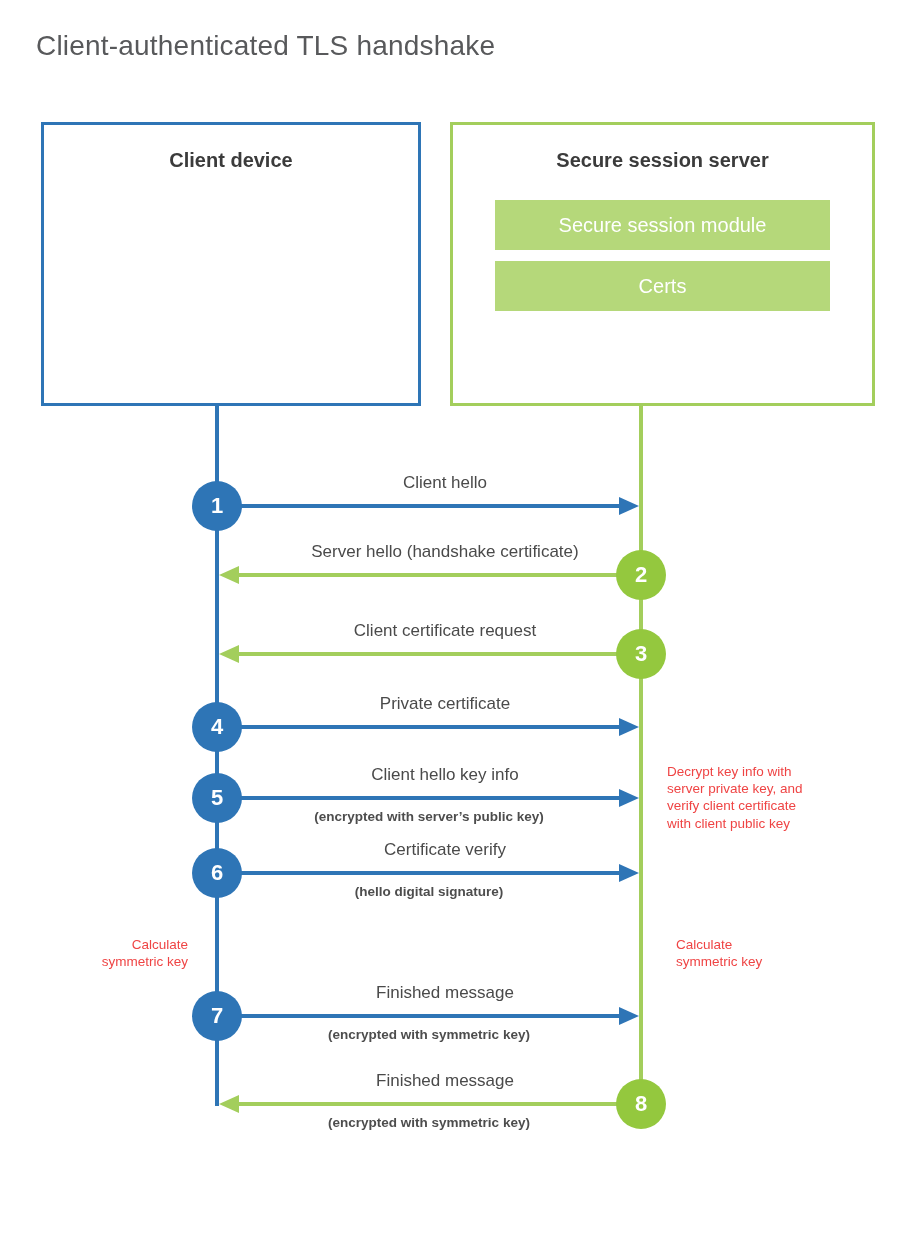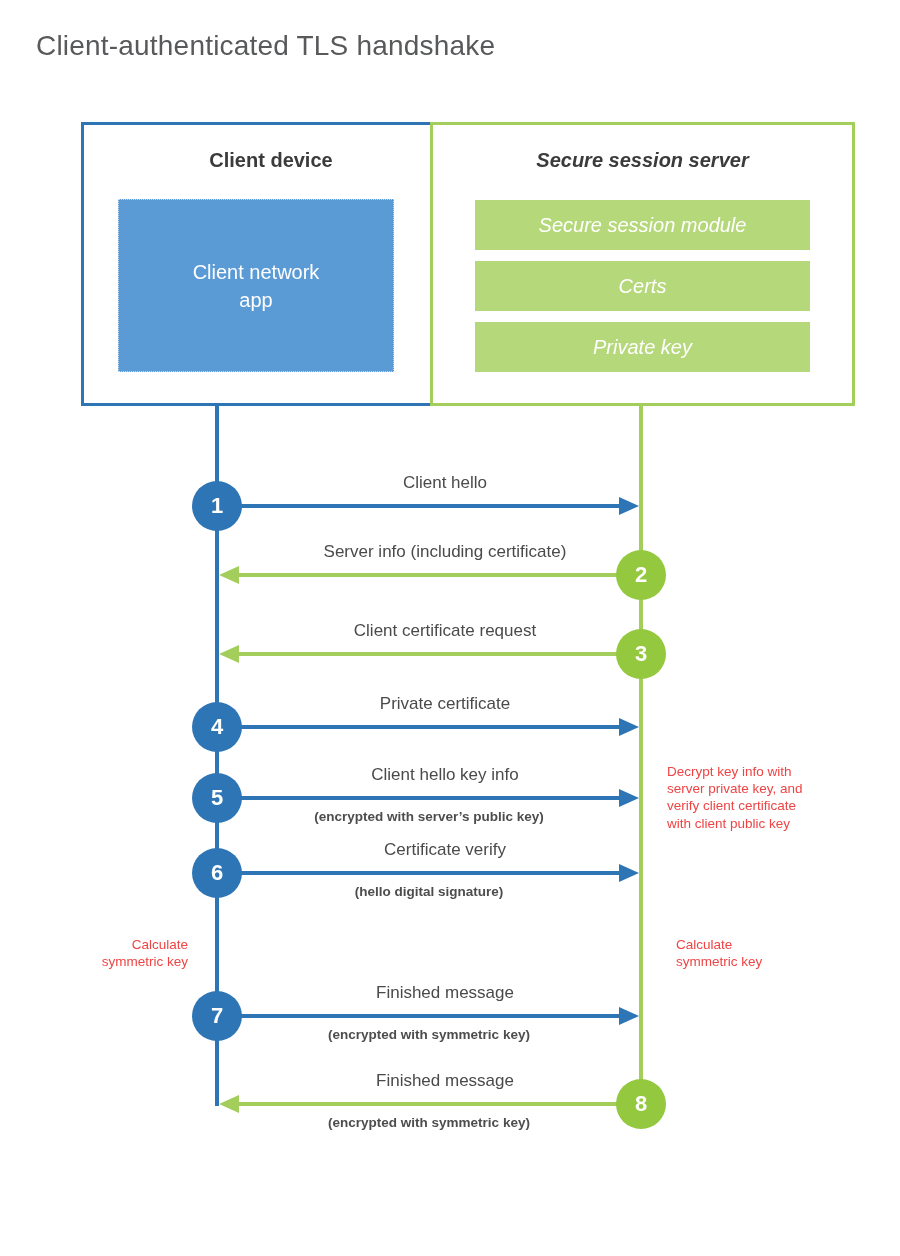--- a/index.html
+++ b/index.html
@@ -6,22 +6,22 @@
   .canvas {
     position:relative; width:900px; height:1256px; background:#fff;
     font-family:"Liberation Sans", sans-serif; overflow:hidden;padding-left:45px;
   }
   .page-title {
     position:absolute; left:36px; top:30px; margin:0;
     font-size:28px; font-weight:300; color:#58595b; letter-spacing:0.2px;
   }
   
   .actor-box { position:absolute; top:122px; height:284px; background:#fff; box-sizing:border-box; z-index:2; }
-  .actor-box.client { left:41px; width:380px; border:3px solid var(--blue,#2E75B6);margin-left:40px; }
-  .actor-box.server { left:430px; width:425px; border:3px solid var(--green,#A3CE5C);font-style:italic; }
+  .actor-box.client { left:41px; width:380px; border:3px solid var(--blue,#2E75B6); }
+  .actor-box.server { left:450px; width:425px; border:3px solid var(--green,#A3CE5C); }
   .actor-title {
     position:absolute; left:0; right:0; top:24px; text-align:center;
     font-size:20px; font-weight:bold; color:#3b3b3b;
   }
   .app-box {
     position:absolute; left:34px; top:74px; width:276px; height:173px;
     background:var(--blue-fill,#5B9BD5); border:1px dotted #cdd9ea; box-sizing:border-box;
     display:flex; align-items:center; justify-content:center; text-align:center;
     color:#fff; font-size:20px; line-height:28px; white-space:pre-line;
   }
@@ -74,46 +74,43 @@
 </style>
 </head>
 <body>
 
 <div class="canvas">
 
   <h1 class="page-title">Client-authenticated TLS handshake</h1>
 
   <div class="actor-box client">
     <div class="actor-title">Client device</div>
-    <div class="app-box">Client network
-app</div>
   </div>
 
   <div class="actor-box server">
     <div class="actor-title">Secure session server</div>
     <div class="module-bar m1">Certs</div>
     <div class="module-bar m0">Secure session module</div>
-    <div class="module-bar m2">Private key</div>
   </div>
 
   <div class="lifeline client-line"></div>
   <div class="lifeline server-line"></div>
 
   <div>
       <div class="step blue right" style="--y: 506px;">
         <div class="arrow-line"></div>
         <div class="arrow-head"></div>
         <div class="step-circle">1</div>
         <div class="step-label">Client hello</div>
       </div>
       <div class="step green left" style="--y: 575px;">
         <div class="arrow-line"></div>
         <div class="arrow-head"></div>
         <div class="step-circle">2</div>
-        <div class="step-label">Server info (including certificate)</div>
+        <div class="step-label">Server hello (handshake certificate)</div>
       </div>
       <div class="step green left" style="--y: 654px;">
         <div class="arrow-line"></div>
         <div class="arrow-head"></div>
         <div class="step-circle">3</div>
         <div class="step-label">Client certificate request</div>
       </div>
       <div class="step blue right" style="--y: 727px;">
         <div class="arrow-line"></div>
         <div class="arrow-head"></div>

